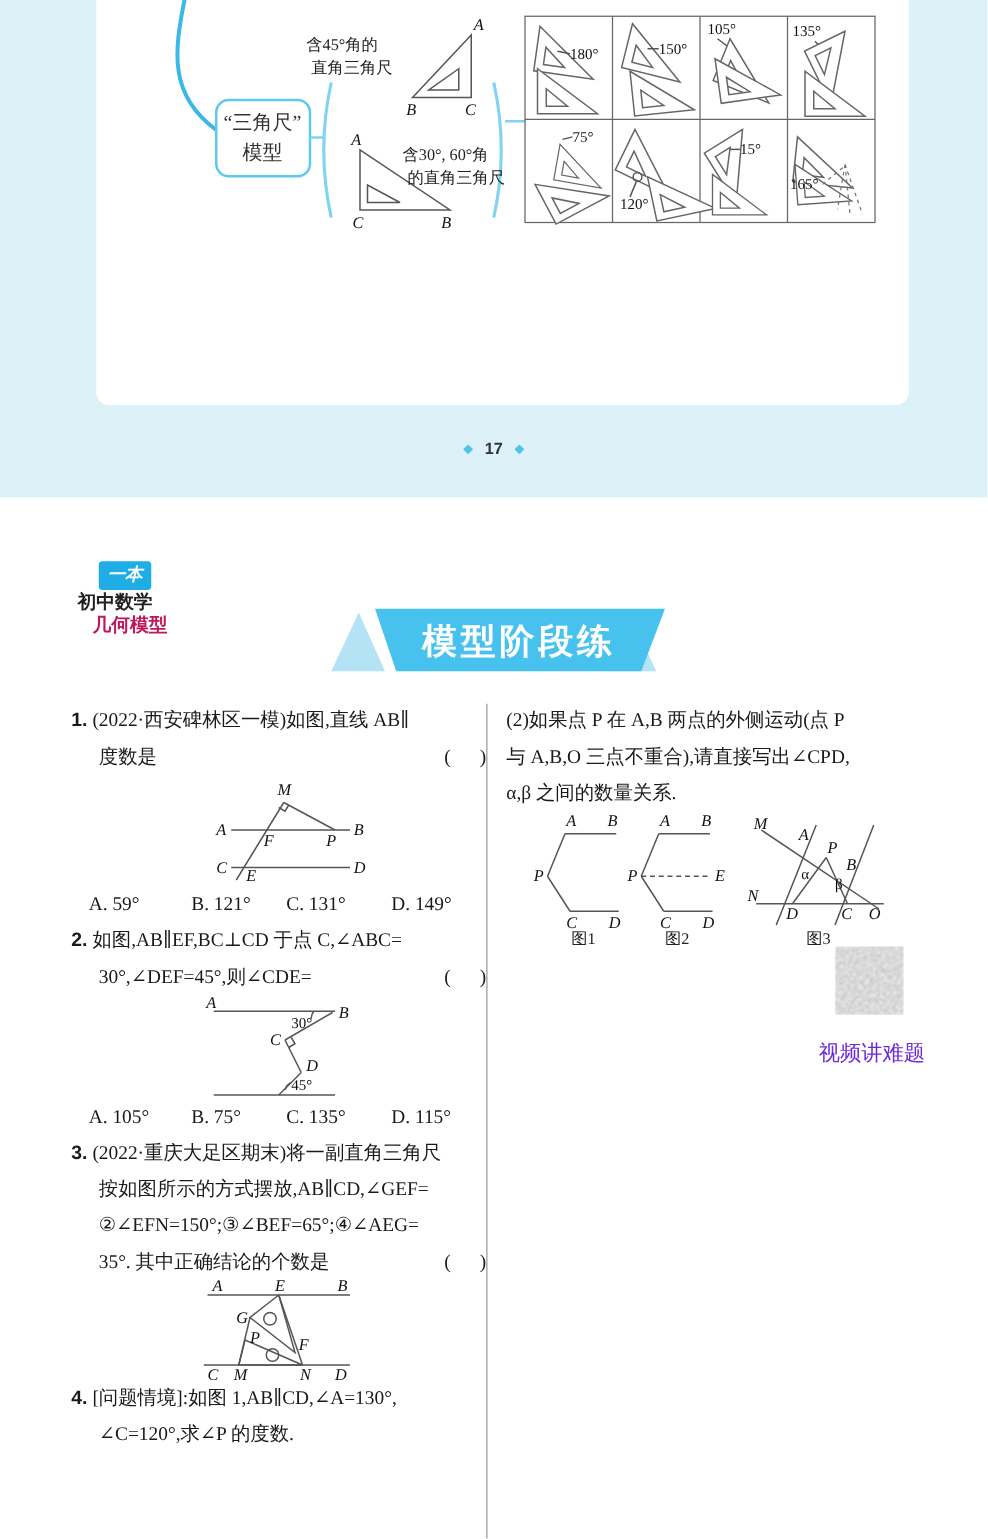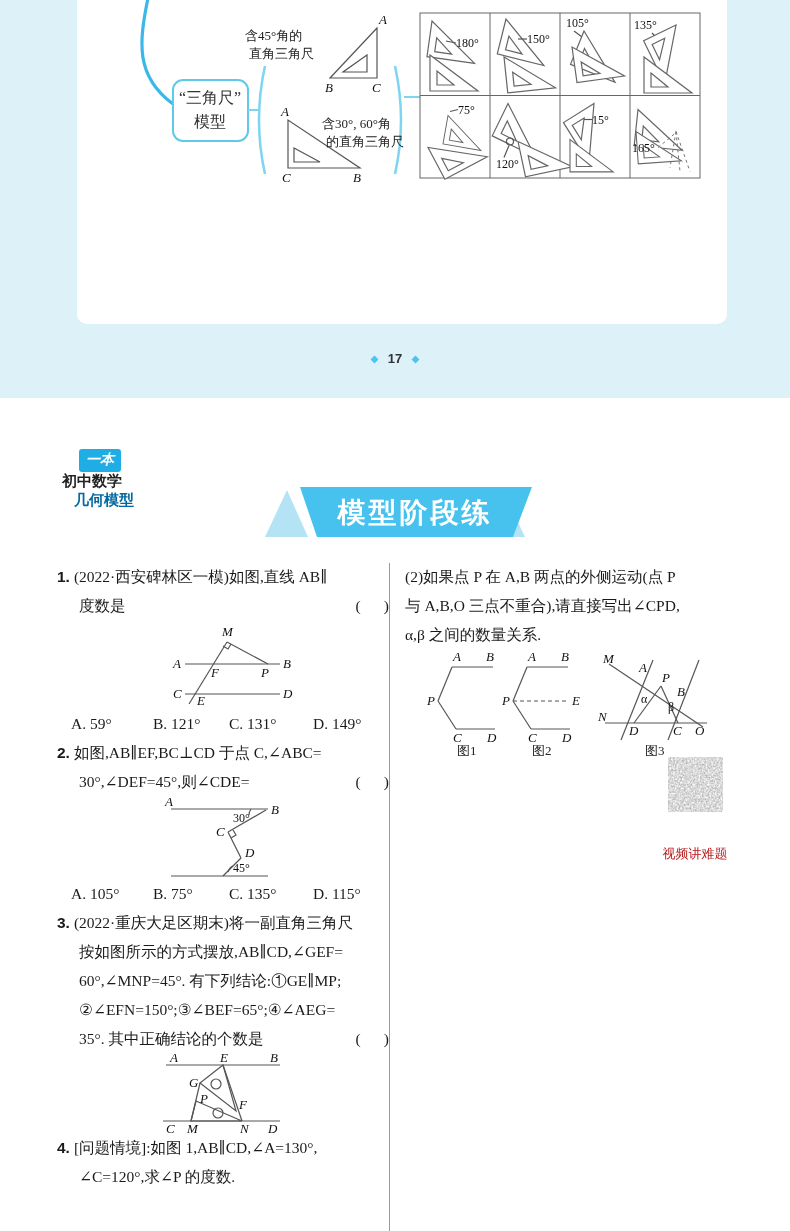--- a/index.html
+++ b/index.html
@@ -14,21 +14,21 @@
   .page-num-row{position:absolute;left:0;top:338px;width:790px;text-align:center;
       font-family:"Liberation Sans","DejaVu Sans",sans-serif;font-size:13px;font-weight:bold;color:#333;margin-top:13px;}
   .diamond{display:inline-block;width:7px;height:7px;background:#4fc3ec;transform:rotate(45deg) scale(.8);margin:0 10px 1px 10px;vertical-align:middle;}
 
   
   .brand-row{position:absolute;left:62px;top:449px;height:22px;display:flex;align-items:center;
       font-family:"Liberation Sans","DejaVu Sans",sans-serif;flex-direction:column;}
   .brand-badge{background:#1fade6;color:#fff;font-style:italic;font-weight:bold;font-size:14px;
       padding:2px 7px 3px 7px;border-radius:3px;margin-right:8px;}
   .brand-title{font-weight:bold;font-size:15px;color:#222;margin-right:24px;}
-  .brand-sub{font-weight:bold;font-size:15px;color:#0369a1;}
+  .brand-sub{font-weight:bold;font-size:15px;color:#be185d;}
 
   
   .banner-svg{position:absolute;left:263px;top:483px;}
   .banner-text{font-family:"Liberation Sans","DejaVu Sans",sans-serif;font-weight:bold;fill:#ffffff;font-size:28px;letter-spacing:3px;}
 
   
   .col-divider{position:absolute;left:389px;top:563px;width:1px;height:668px;background:#9a9a9a;}
   .col-left{position:absolute;left:57px;top:562px;width:332px;font-size:15.5px;line-height:29px;}
   .col-right{position:absolute;left:405px;top:562px;width:342px;font-size:15.5px;line-height:29px;}
   .line{white-space:nowrap;}
@@ -48,21 +48,21 @@
   .geolbl{font-size:13px;font-style:italic;fill:#111;font-family:"Liberation Serif","DejaVu Serif",serif;}
   .geodeg{font-size:12px;font-style:normal;fill:#111;}
   .capcn{font-size:13px;fill:#222;font-style:normal;}
   .mmlbl{font-size:13px;font-style:italic;fill:#111;}
   .mmcap{font-size:13px;fill:#222;}
   .nodetext{font-size:16px;fill:#333;}
   .gridline{stroke:#666;stroke-width:1;fill:none;}
 
   .qr-block{position:absolute;left:250px;top:195px;width:80px;text-align:center;}
   .qr-noise{width:55px;height:55px;margin:0 auto;}
-  .qr-cap{font-size:13px;color:#b91c1c;margin-top:18px;white-space:nowrap;}
+  .qr-cap{font-size:17px;color:#6d28d9;margin-top:6px;white-space:nowrap;}
 </style>
 </head>
 <body>
 
 <div class="page">
 
   <div class="top-section">
     <div class="white-box"></div>
 
     <svg class="mindmap-svg" width="650" height="324">
@@ -260,21 +260,20 @@
         <span class="o3">D. 115°</span>
       </div>
     </div>
 
     <div>
       <div class="line first">
           <span class="pnum">3.</span>
           <span>(2022·重庆大足区期末)将一副直角三角尺</span>
         </div>
       <div class="line cont">按如图所示的方式摆放,AB∥CD,∠GEF=</div>
-      <div class="line cont">60°,∠MNP=45°. 有下列结论:①GE∥MP;</div>
       <div class="line cont">②∠EFN=150°;③∠BEF=65°;④∠AEG=</div>
       <div class="line withparen">
           <span class="ptext">35°. 其中正确结论的个数是</span>
           <span class="paren">(      )</span>
         </div>
       <svg class="fig-center" width="130" height="80">
         <g class="geoline">
           <line x1="8" y1="12" x2="122" y2="12"></line>
           <line x1="5" y1="68" x2="122" y2="68"></line>
           <path d="M65,12 L42,30 L78,58 Z" fill="none"></path>

